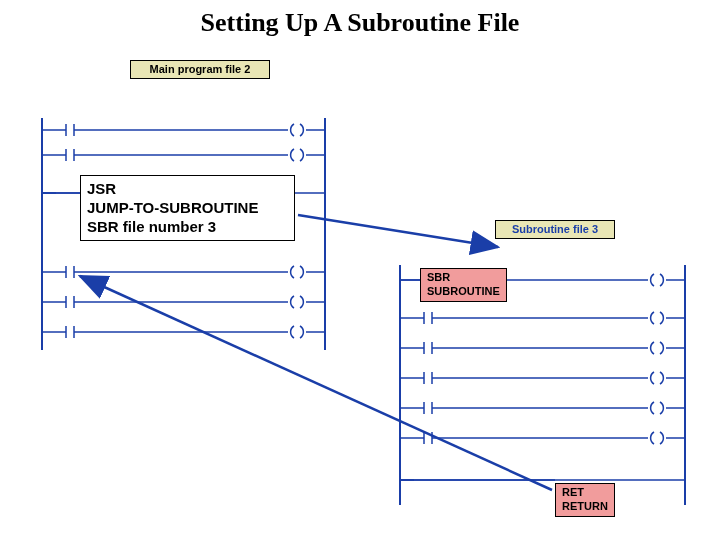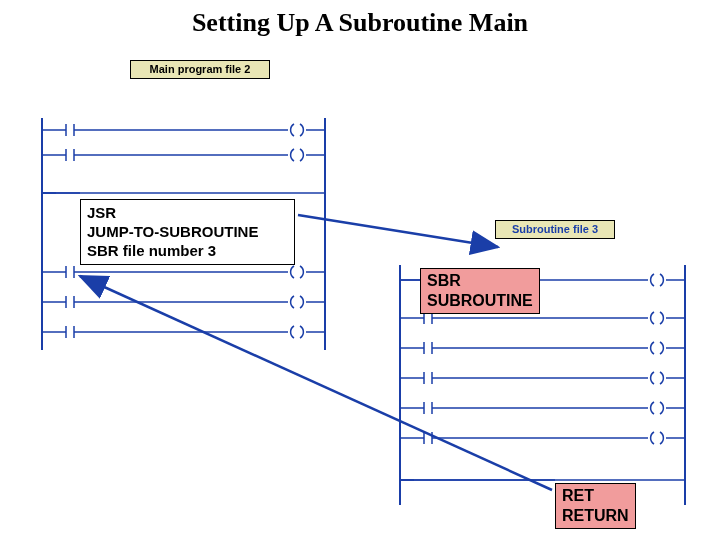--- a/index.html
+++ b/index.html
@@ -45,32 +45,32 @@
     padding: 4px 6px;
     box-sizing: border-box;
     color: #000;
     white-space: pre;
   }
   .instr-pink {
     position: absolute;
     background: #f19c9c;
     border: 1px solid #000;
     font-weight: bold;
-    font-size: 16px;
+    font-size: 11px;
     line-height: 1.25;
     padding: 2px 6px;
     box-sizing: border-box;
     color: #000;
     white-space: pre;
   }
 </style>
 </head>
 <body>
 
-<div class="title">Setting Up A Subroutine Main</div>
+<div class="title">Setting Up A Subroutine File</div>
 
 <svg id="diagram-svg" width="720" height="540" style="position:absolute;left:0;top:0;">
   <defs>
     <marker id="arrowhead" markerWidth="12" markerHeight="10" refX="11" refY="5" orient="auto">
       <polygon points="0 0, 12 5, 0 10" fill="#1a3ea8"></polygon>
     </marker>
   </defs>
 <line x1="42" y1="118" x2="42" y2="350" stroke="#1a3ea8" stroke-width="2"></line>
     <line x1="325" y1="118" x2="325" y2="350" stroke="#1a3ea8" stroke-width="2"></line>
     <line x1="42" y1="130" x2="60" y2="130" stroke="#1a3ea8" stroke-width="1.5"></line>
@@ -202,21 +202,21 @@
     <line x1="298" y1="215" x2="498" y2="247" stroke="#1a3ea8" stroke-width="2.5" marker-end="url(#arrowhead)"></line>
     <line x1="552" y1="490" x2="80" y2="276" stroke="#1a3ea8" stroke-width="2.5" marker-end="url(#arrowhead)"></line>
   </svg>
 
 <div class="label-box label-main" style="left:130px; top:60px; width:140px;">Main program
 file 2</div>
 
 <div class="label-box label-sub" style="left:495px; top:220px; width:120px;">Subroutine
 file 3</div>
 
-<div class="instr-box" style="left:80px; top:175px; width:215px;margin-top:24px;">JSR
+<div class="instr-box" style="left:80px; top:175px; width:215px;">JSR
 JUMP-TO-SUBROUTINE
 SBR file number 3</div>
 
 <div class="instr-pink" style="left:420px; top:268px;">SBR
 SUBROUTINE</div>
 
 <div class="instr-pink" style="left:555px; top:468px;margin-top:15px;">RET
 RETURN</div>
 
 </body></html>

